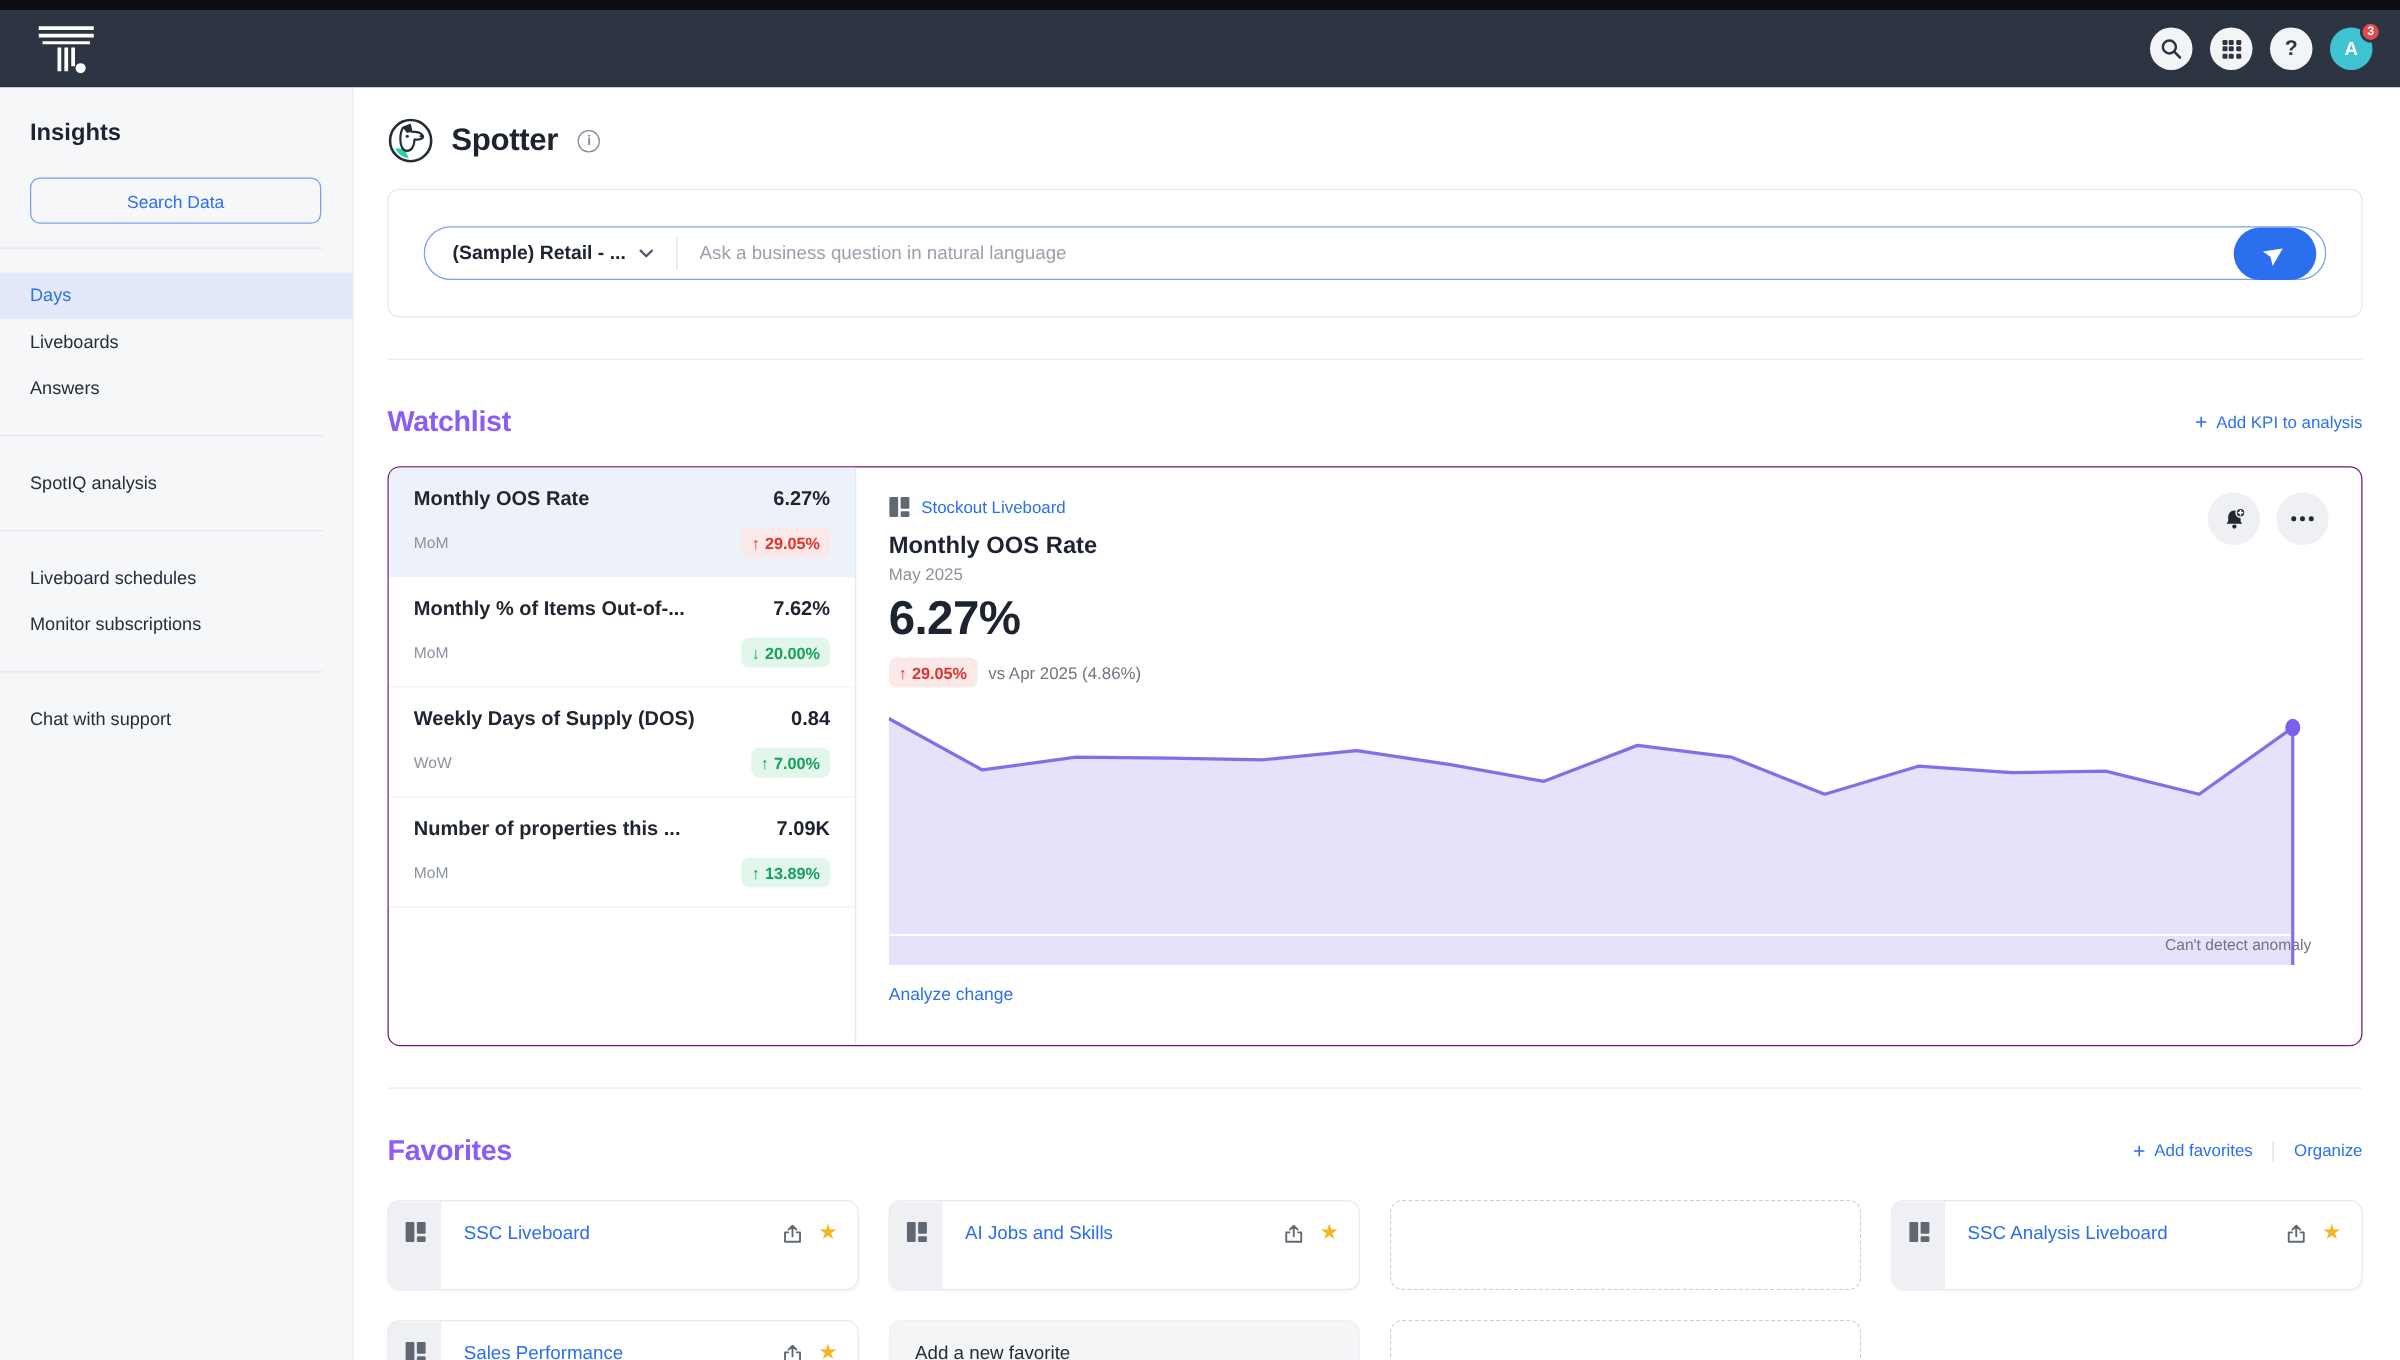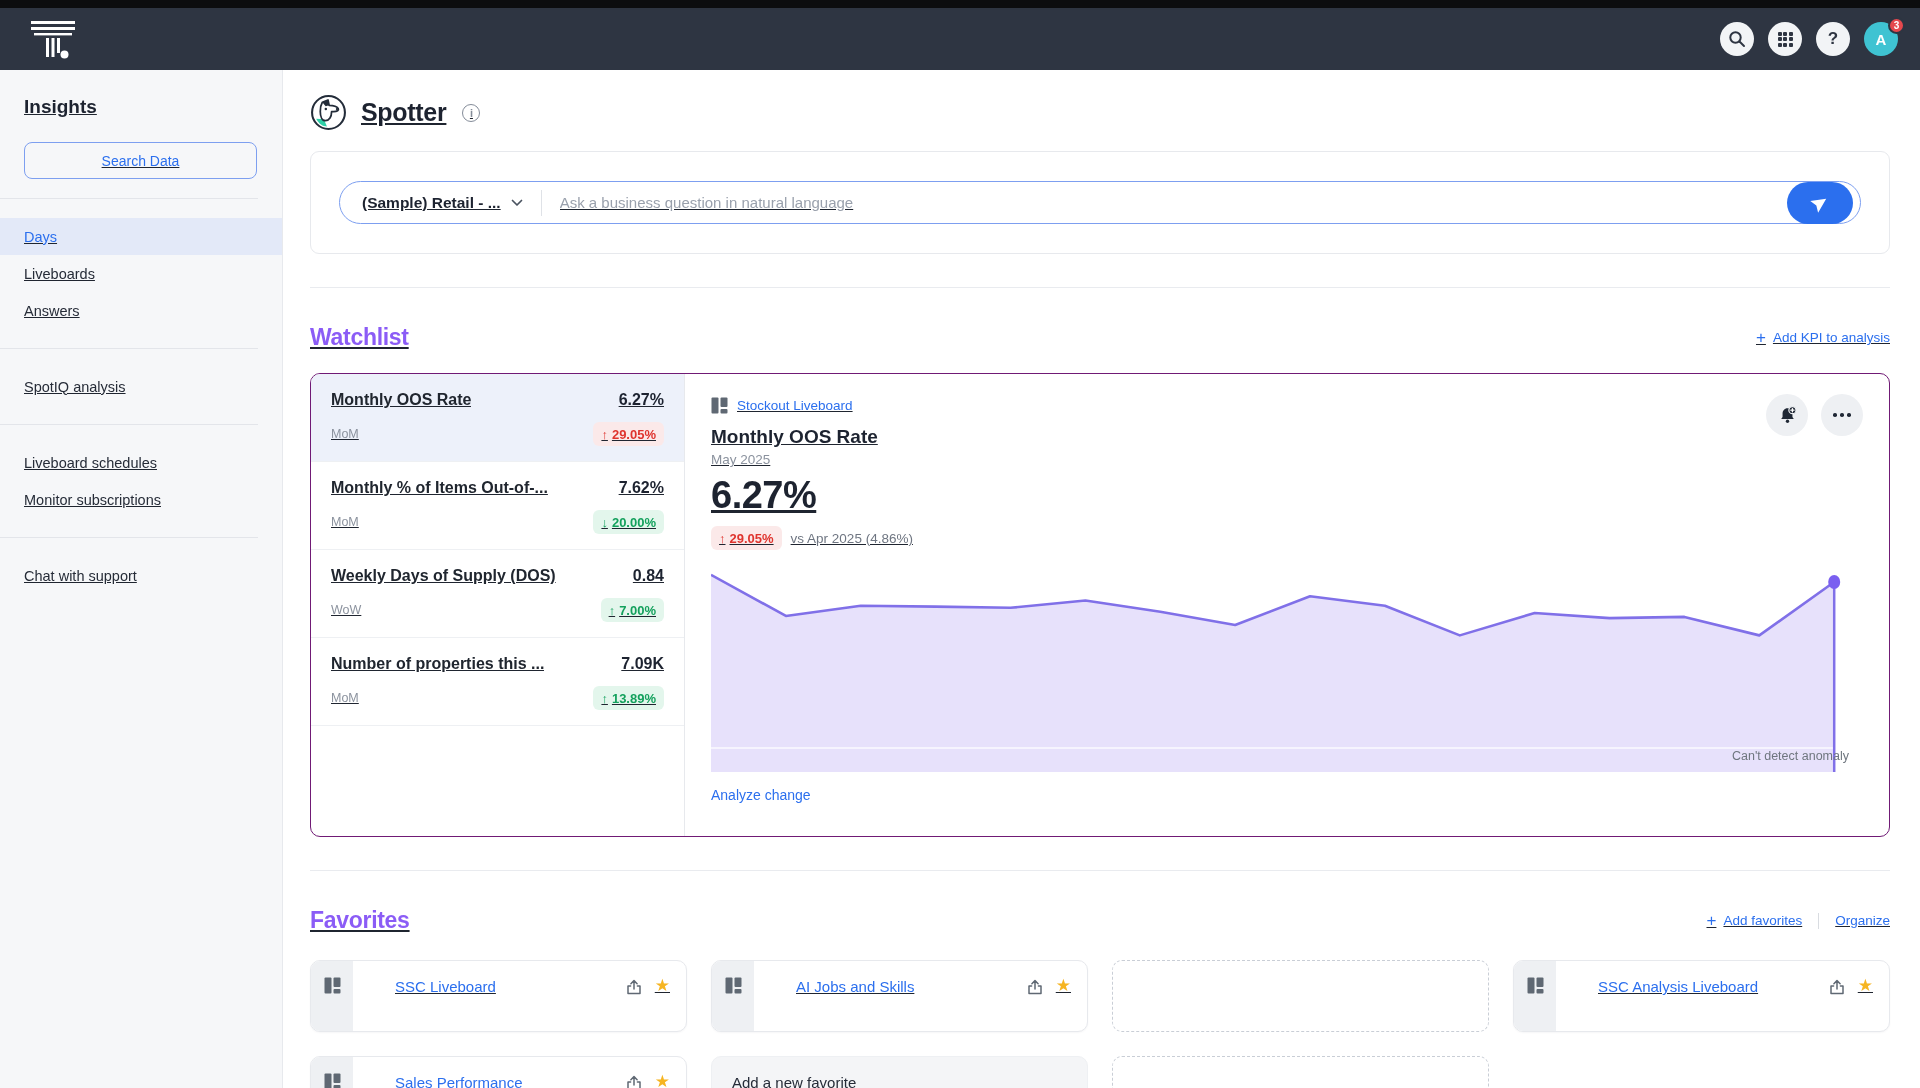--- a/index.html
+++ b/index.html
@@ -16,21 +16,21 @@
   .grid-icon span { background:#2e3542; border-radius:1px; }
   .help-icon::before { content:"?"; font-size:17px; font-weight:700; color:#2e3542; }
   .avatar { position:relative; width:34px; height:34px; border-radius:50%; background:var(--teal);
     display:flex; align-items:center; justify-content:center; color:#fff; font-size:15px;
     font-weight:700; cursor:pointer; }
   .avatar .badge { position:absolute; top:-5px; right:-7px; min-width:17px; height:17px;
     border-radius:9px; background:#e5484d; border:2px solid var(--topbar); color:#fff;
     font-size:10px; font-weight:700; display:flex; align-items:center; justify-content:center;
     padding:0 3px; }
 
-  .shell { display:flex; height:1018px;text-decoration:underline; }
+  .shell { display:flex; height:1018px; }
   .sidebar { width:283px; background:#f6f7f9; border-right:1px solid #e7e9ed; padding-top:26px;
     flex:none; }
   .sidebar h1 { font-size:19px; font-weight:700; color:#1d2330; padding:0 24px; }
   .search-data { display:block; width:233px; margin:24px 24px 0; height:37px; background:#f6f7f9;
     border:1px solid #7d9ff0; border-radius:8px; color:var(--link); font-size:14px;
     font-weight:500; cursor:pointer; font-family:inherit; }
   .sb-divider { height:1px; background:#e3e5ea; margin:19px 24px 19px 0; }
   .sb-item { height:37px; display:flex; align-items:center; padding:0 24px; font-size:14.5px;
     color:#262c38; cursor:pointer; }
   .sb-item.active { background:#e3e9f8; color:var(--link); }
@@ -98,21 +98,21 @@
     cursor:pointer; }
   .detail-actions { position:absolute; top:20px; right:26px; display:flex; gap:13px; }
   .action-btn { width:42px; height:42px; border-radius:50%; background:#eef0f3; border:none;
     display:flex; align-items:center; justify-content:center; cursor:pointer; }
   .dots { display:flex; gap:3.5px; }
   .dots span { width:3.5px; height:3.5px; border-radius:50%; background:#202835; }
 
   .fav-grid { margin-top:26px; display:grid; grid-template-columns:repeat(4,1fr); gap:24px;
     grid-auto-rows:72px; }
   .fav-card { position:relative; display:flex; border:1px solid #e7e9ed; border-radius:10px;
-    background:#fff; overflow:hidden; cursor:pointer; box-shadow:0 1px 2px rgba(20,30,50,.04);gap:24px; }
+    background:#fff; overflow:hidden; cursor:pointer; box-shadow:0 1px 2px rgba(20,30,50,.04); }
   .fav-strip { width:42px; flex:none; background:#eef0f3; display:flex; flex-direction:column;
     align-items:center; padding-top:16px; position:relative; }
   .fav-main { flex:1; display:flex; align-items:flex-start; gap:12px; padding:17px 16px 0 18px;
     min-width:0; }
   .fav-title { flex:1; font-size:15px; color:var(--link); white-space:nowrap; overflow:hidden;
     text-overflow:ellipsis; cursor:pointer; }
   .star-icon { cursor:pointer; line-height:1; margin-top:-1px; }
   .star-icon::before { content:"★"; font-size:17px; color:#f6b522; }
   .share-icon { cursor:pointer; }
   .badge-check { position:absolute; left:5px; bottom:6px; width:19px; height:19px;

